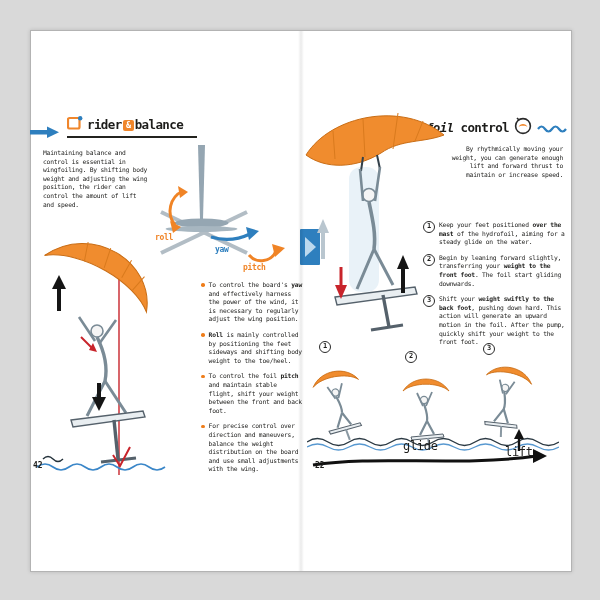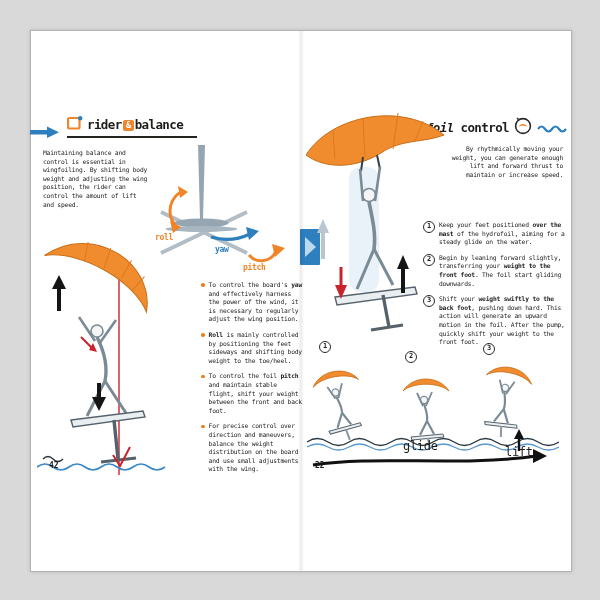--- a/index.html
+++ b/index.html
@@ -113,21 +113,21 @@
       <div class="bullet">
         <span class="bdot"></span>
         <span><span>To control the foil </span><span class="b">pitch</span><span> and maintain stable flight, shift your weight between the front and back foot.</span></span>
       </div>
       <div class="bullet">
         <span class="bdot"></span>
         <span><span>For precise control over direction and maneuvers, balance the weight distribution on the board and use small adjustments with the wing.</span><span class="b"></span><span></span></span>
       </div>
     </div>
 
-    <div class="abs pagenum" style="left:18px;top:430px">42</div>
+    <div class="abs pagenum" style="left:2px;top:430px">42</div>
   </div>
 
   <div class="page right">
 
     <div class="abs hdr" style="right:4px;top:84px">
       <span class="title"><span class="it">foil</span>&nbsp;<span>control</span></span>
       <span>
         <svg width="20" height="20" viewBox="0 0 20 20">
             <path d="M4 3 L8 7" stroke="#2a2a2a" stroke-width="1.6"></path>
             <circle cx="10" cy="11" r="7.4" fill="#fff" stroke="#2a2a2a" stroke-width="1.6"></circle>

